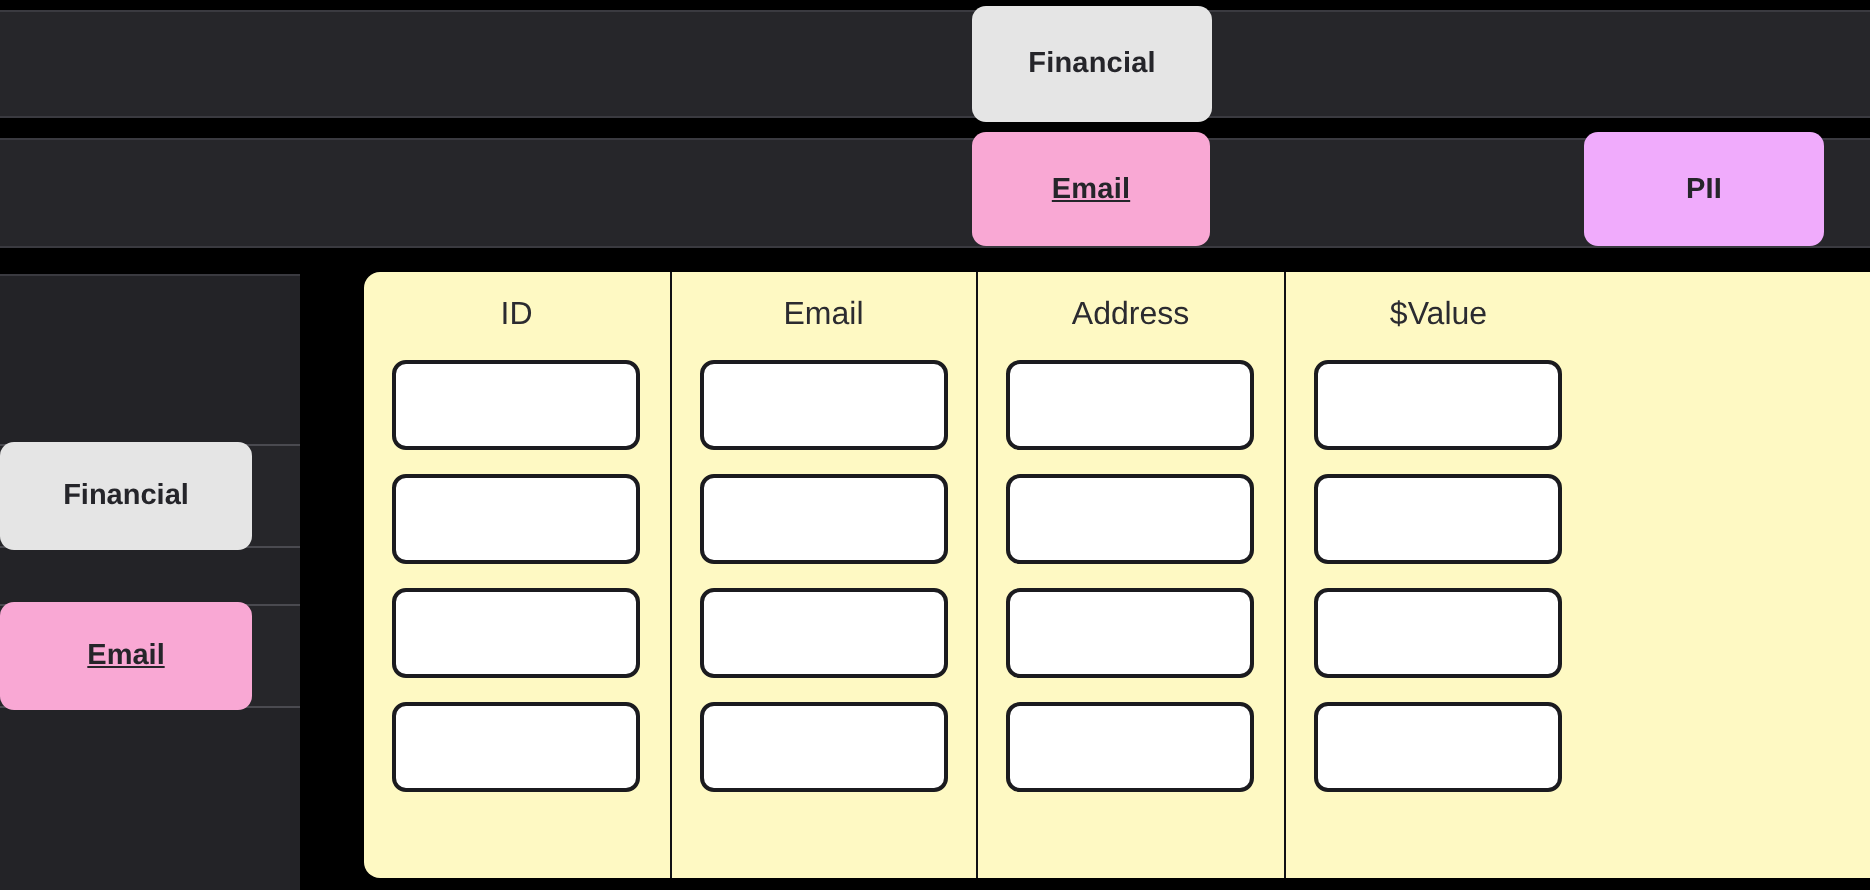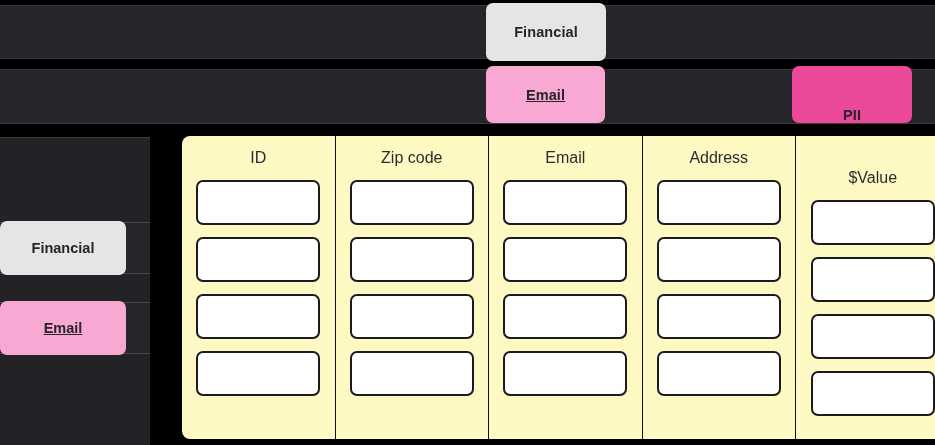--- a/index.html
+++ b/index.html
@@ -37,21 +37,21 @@
     justify-content: center;
     font-size: 14.5px;
     font-weight: bold;
     color: #25252a;
     letter-spacing: 0.1px;
     white-space: nowrap;
   }
 
   .tag-financial { background: #e5e5e5; }
   .tag-email     { background: #f9a8d4; text-decoration: underline; }
-  .tag-pii       { background: #ec4899; align-items: flex-end; }
+  .tag-pii       { background: #f0abfc; }
 
   #tag-top-financial {
     left: 486px; top: -3px; width: 120px; height: 58px;
   }
   #tag-top-email {
     left: 486px; top: -4px; width: 119px; height: 57px;
   }
   #tag-top-pii {
     left: 792px; top: -4px; width: 120px; height: 57px;
   }
@@ -111,21 +111,21 @@
   .column {
     position: relative;
     box-sizing: border-box;
     flex: 0 0 153.5px;
     width: 153.5px;
     display: flex;
     flex-direction: column;
     align-items: center;
     border-right: 1.5px solid #111114;
   }
-  .column:last-child { border-right: none; margin-top: 20px; }
+  .column:last-child { border-right: none; }
 
   .col-header {
     height: 44px;
     line-height: 44px;
     font-size: 16px;
     color: #2b2b30;
     white-space: nowrap;
   }
   .cells {
     width: 100%;
@@ -179,29 +179,20 @@
   <div class="column">
     <div class="col-header">ID</div>
     <div class="cells">
       <div class="cell"></div>
       <div class="cell"></div>
       <div class="cell"></div>
       <div class="cell"></div>
     </div>
   </div>
 
-  <div class="column">
-    <div class="col-header">Zip code</div>
-    <div class="cells">
-      <div class="cell"></div>
-      <div class="cell"></div>
-      <div class="cell"></div>
-      <div class="cell"></div>
-    </div>
-  </div>
 
   <div class="column">
     <div class="col-header">Email</div>
     <div class="cells">
       <div class="cell"></div>
       <div class="cell"></div>
       <div class="cell"></div>
       <div class="cell"></div>
     </div>
   </div>

